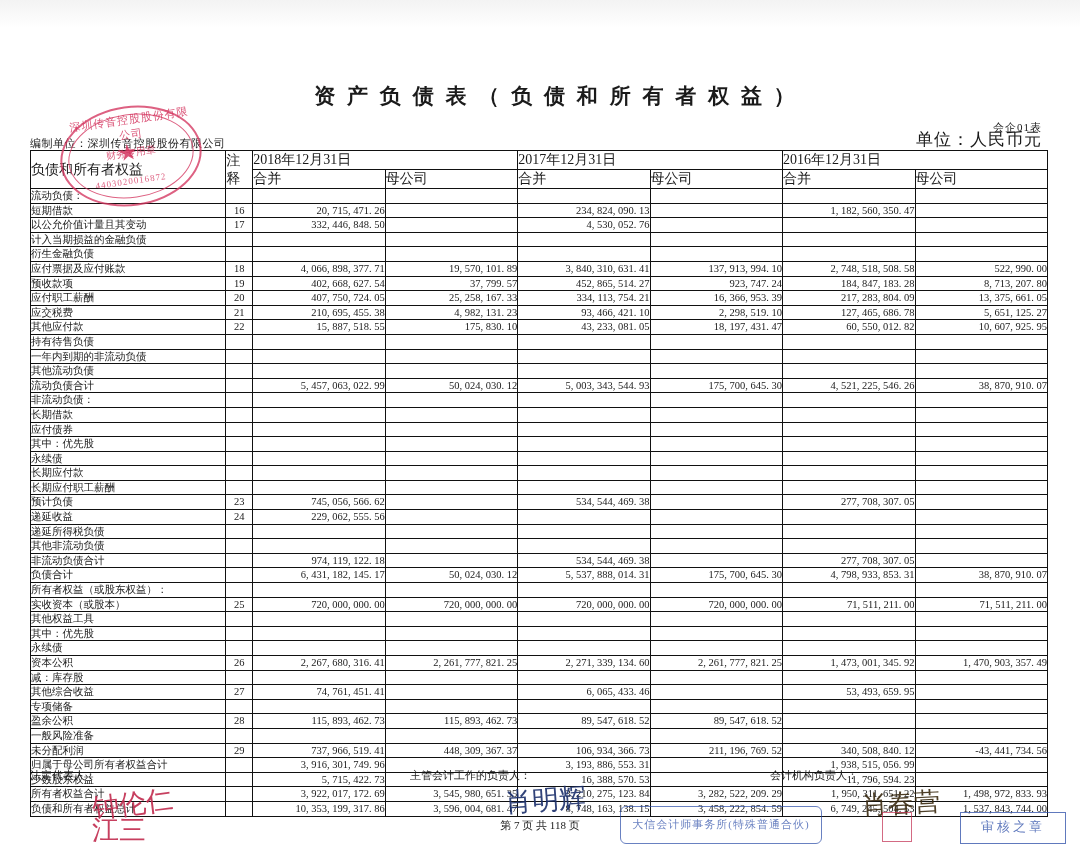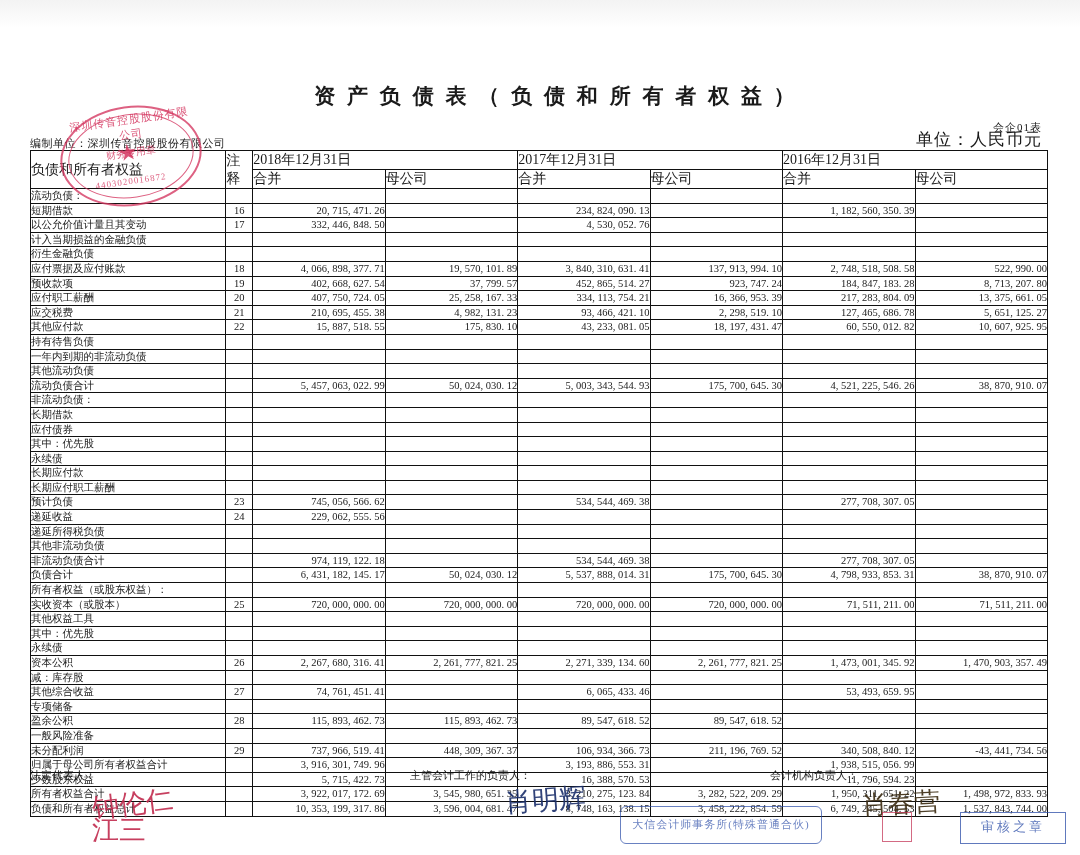--- a/index.html
+++ b/index.html
@@ -187,21 +187,21 @@
           <td class="num"></td>
           <td class="num"></td>
         </tr>
         <tr class="row">
           <td class="lbl i1">短期借款</td>
           <td class="note">16</td>
           <td class="num">20, 715, 471. 26</td>
           <td class="num"></td>
           <td class="num">234, 824, 090. 13</td>
           <td class="num"></td>
-          <td class="num">1, 182, 560, 350. 39</td>
+          <td class="num">1, 182, 560, 350. 47</td>
           <td class="num"></td>
         </tr>
         <tr class="row">
           <td class="lbl i1">以公允价值计量且其变动</td>
           <td class="note">17</td>
           <td class="num">332, 446, 848. 50</td>
           <td class="num"></td>
           <td class="num">4, 530, 052. 76</td>
           <td class="num"></td>
           <td class="num"></td>
@@ -608,20 +608,21 @@
           <td class="num">1, 537, 843, 744. 00</td>
         </tr>
       </tbody>
   </table>
 
   <div class="footer">
     <span class="f1">法定代表人：</span>
     <span class="f2">主管会计工作的负责人：</span>
     <span class="f3">会计机构负责人：</span>
   </div>
+  <div class="pageno">第 7 页 共 118 页</div>
 
   <div class="stamp-round"></div>
   <div class="stamp-txt-top">深圳传音控股股份有限公司</div>
   <div class="stamp-star">★</div>
   <div class="stamp-txt-mid">财务专用章</div>
   <div class="stamp-txt-bot">4403020016872</div>
 
   <div class="sig sig1">钟伦仁</div>
   <div class="sig sig1b">江三</div>
   <div class="sig sig2">肖明辉</div>

